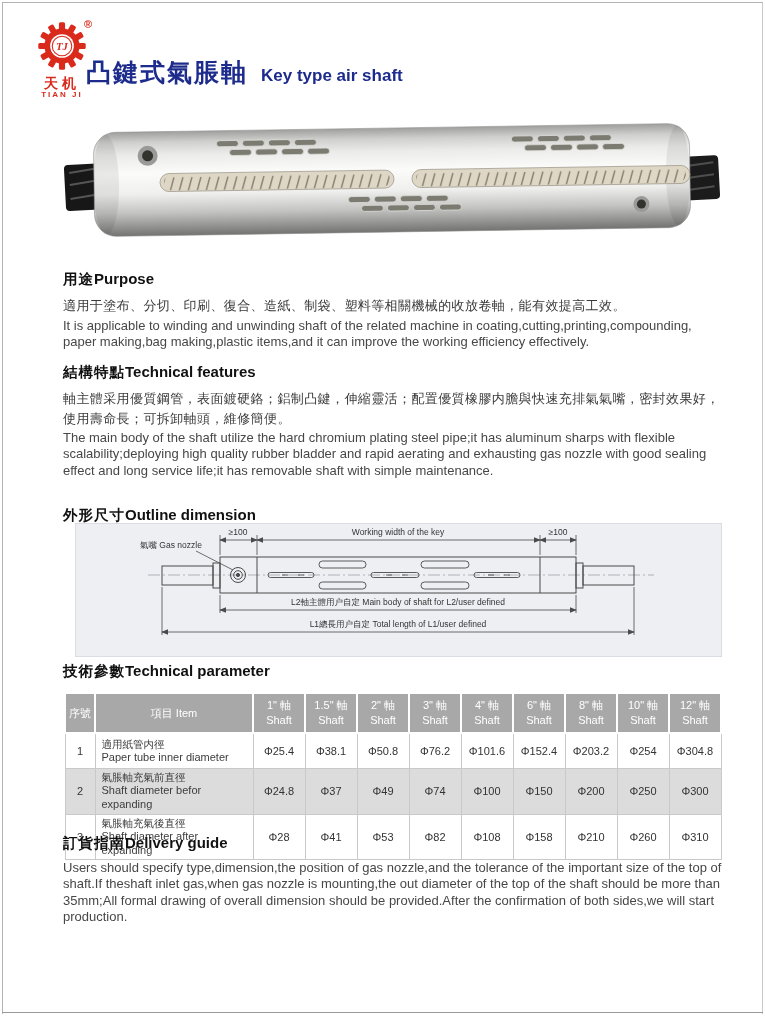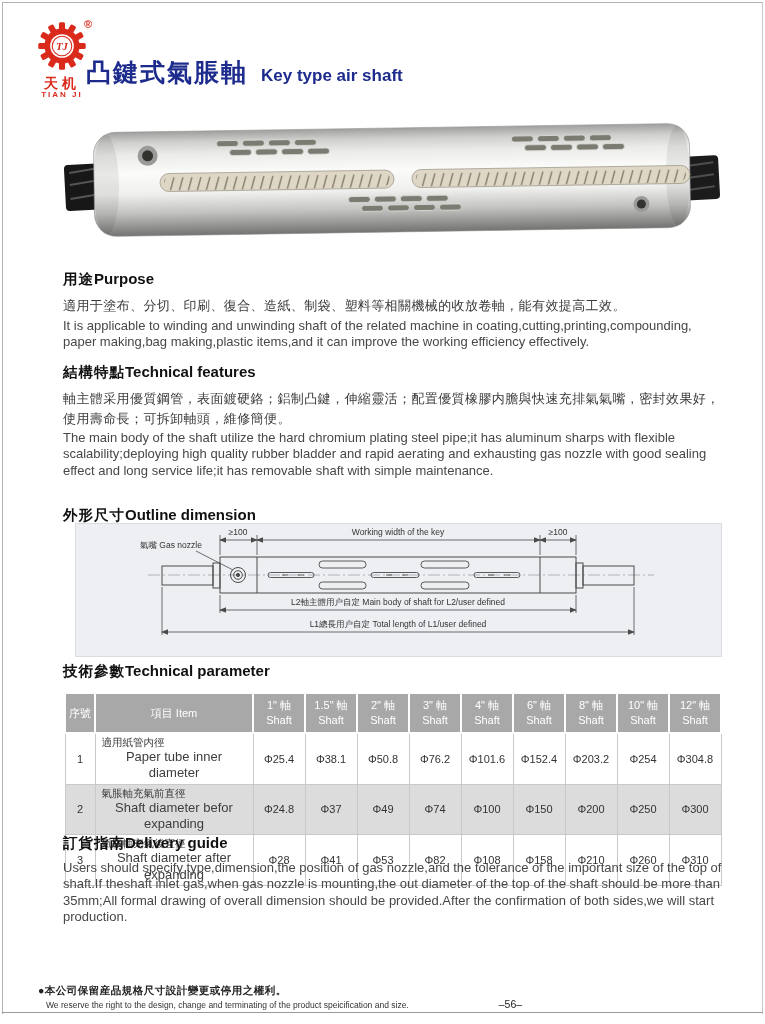--- a/index.html
+++ b/index.html
@@ -37,21 +37,21 @@
   .draw-box svg{display:block;}
 
   
   table.params{position:absolute;left:64px;top:692px;border-collapse:collapse;table-layout:fixed;width:658px;font-size:11px;}
   table.params thead th{background:#a8a8a8;color:#ffffff;font-weight:normal;border:2px solid #ffffff;height:38px;line-height:1.35;padding:0;text-align:center;vertical-align:middle;}
   table.params thead th.seq{word-break:break-all;font-size:11px;padding:0 3px;font-family:Liberation Serif, serif;}
   table.params tbody td{border:1px solid #c9c9c9;color:#333;text-align:center;vertical-align:middle;height:30px;padding:0 2px;}
   table.params tbody td.item{text-align:left;padding:2px 6px;line-height:1.25;}
   table.params tbody tr.alt td{background:#dcdcdc;}
   .item .cn{display:block;font-size:10.5px;color:#3d3d3d;}
-  .item .en{display:block;font-size:13px;color:#3d3d3d;text-align:center;}
+  .item .en{display:block;font-size:11px;color:#3d3d3d;}
 
   
   .footer{position:absolute;left:38px;top:984px;width:690px;}
   .footer .cn{font-size:10.5px;color:#222;font-weight:bold;letter-spacing:0.5px;}
   .footer .row{display:flex;align-items:baseline;}
   .footer .en{font-size:8.5px;color:#333;margin-left:8px;}
   .footer .pg{font-size:10.5px;color:#222;margin-left:90px;}
 </style>
 </head>
 <body>
@@ -379,22 +379,15 @@
   </table>
 
   <div class="section" style="top:834px">
     <div class="sec-head">
       <span class="cn">訂貨指南</span>
       <span class="en">Delivery guide</span>
     </div>
     <div class="para-en">Users should specify type,dimension,the position of gas nozzle,and the tolerance of the important size of the top of shaft.If theshaft inlet gas,when gas nozzle is mounting,the out diameter of the top of the shaft should be more than 35mm;All formal drawing of overall dimension should be provided.After the confirmation of both sides,we will start production.</div>
   </div>
 
-  <div class="footer">
-    <div class="cn">●本公司保留産品規格尺寸設計變更或停用之權利。</div>
-    <div class="row">
-      <span class="en">We reserve the right to the design, change and terminating of the product speicification and size.</span>
-      <span class="pg">–56–</span>
-    </div>
-  </div>
 
   <div class="bottom-rule"></div>
 </div>
 
 </body></html>

